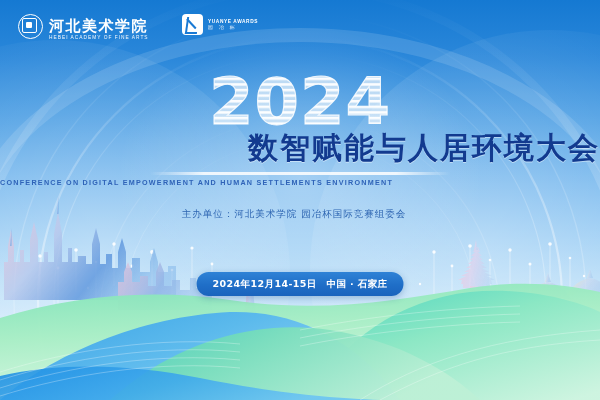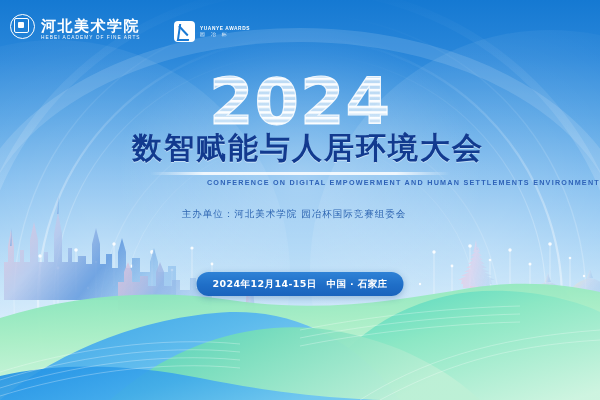--- a/index.html
+++ b/index.html
@@ -13,21 +13,21 @@
     background:linear-gradient(180deg,#1579d2 0%,#2a87da 14%,#4fa0e4 30%,#79b9ee 46%,#9dcef4 60%,#bcdff8 72%,#d4eafb 82%,#e4f2fd 90%,#eef7fe 100%);
   }
   .haloL{position:absolute;left:-180px;top:40px;width:470px;height:470px;border-radius:50%;
      background:radial-gradient(circle at 60% 45%,rgba(255,255,255,.30) 0%,rgba(255,255,255,.10) 42%,rgba(255,255,255,0) 68%);}
   .haloR{position:absolute;right:-190px;top:30px;width:480px;height:480px;border-radius:50%;
      background:radial-gradient(circle at 35% 45%,rgba(255,255,255,.28) 0%,rgba(255,255,255,.09) 42%,rgba(255,255,255,0) 68%);}
   .haloC{position:absolute;left:120px;top:28px;width:360px;height:300px;border-radius:50%;
      background:radial-gradient(ellipse at 50% 50%,rgba(255,255,255,.34) 0%,rgba(255,255,255,.12) 45%,rgba(255,255,255,0) 72%);}
 
   
-  .logobar{position:absolute;left:10px;top:14px;display:flex;align-items:flex-end;gap:34px;z-index:40;}
+  .logobar{position:absolute;left:18px;top:14px;display:flex;align-items:flex-start;gap:34px;z-index:40;}
   .logo1{display:flex;align-items:flex-end;gap:6px;}
   .seal{width:23px;height:23px;border-radius:50%;border:1.6px solid #fff;position:relative;flex:none;margin-bottom:3px;}
   .seal:before{content:"";position:absolute;left:3.2px;top:3.2px;width:13px;height:13px;
      border:1.4px solid #fff;border-radius:2px;}
   .seal:after{content:"";position:absolute;left:6.5px;top:6.5px;width:6px;height:6px;background:#fff;border-radius:1px;}
   .l1txt{display:flex;flex-direction:column;}
   .l1cn{font-family:"Liberation Serif","DejaVu Serif",serif;font-weight:700;color:#fff;font-size:15px;
         letter-spacing:1.5px;line-height:17px;white-space:nowrap;}
   .l1en{color:#fff;font-size:3.6px;letter-spacing:.75px;line-height:7px;white-space:nowrap;opacity:.95;
         transform:scale(1.34);transform-origin:left center;}
@@ -41,27 +41,27 @@
   .l2en{color:#fff;font-size:4px;font-weight:700;letter-spacing:.5px;line-height:5.5px;white-space:nowrap;
         transform:scale(1.2);transform-origin:left center;}
   .l2cn{color:#fff;font-size:4px;letter-spacing:2px;line-height:5.5px;white-space:nowrap;
         transform:scale(1.2);transform-origin:left center;opacity:.95;}
 
   
   .year{position:absolute;left:0;right:0;top:52px;text-align:center;z-index:30;margin-top:20px;}
   .year svg{display:block;margin:0 auto;}
 
   
-  .t-cn{position:absolute;left:0;right:0;top:131px;text-align:center;z-index:30;
+  .t-cn{position:absolute;left:0;right:0;top:131px;text-align:right;z-index:30;
         font-family:"DejaVu Sans","Liberation Sans",sans-serif;font-weight:700;
         font-size:30px;line-height:34px;color:#123a8f;letter-spacing:2px;
         text-shadow:0 1px 0 rgba(255,255,255,.45);padding-left:16px;}
   .rule{position:absolute;left:150px;width:300px;top:172px;height:3px;z-index:30;
         background:linear-gradient(90deg,rgba(255,255,255,0),rgba(255,255,255,.85) 18%,rgba(255,255,255,.85) 82%,rgba(255,255,255,0));}
-  .t-en{position:absolute;left:0;right:0;top:178px;text-align:right;z-index:30;
+  .t-en{position:absolute;left:0;right:0;top:178px;text-align:left;z-index:30;
         font-size:7.2px;letter-spacing:1.25px;color:#2f63b8;font-weight:600;white-space:nowrap;}
 
   
   .org{position:absolute;left:0;right:12px;top:208px;text-align:center;z-index:30;
        font-family:"DejaVu Sans","Liberation Sans",sans-serif;
        font-size:9.5px;letter-spacing:1px;color:#1b55a8;opacity:.88;white-space:nowrap;}
 
   
   .datebox{position:absolute;left:50%;transform:translateX(-50%);top:272px;z-index:35;
      padding:5px 16px 6px;border-radius:13px;text-align:left;white-space:nowrap;

